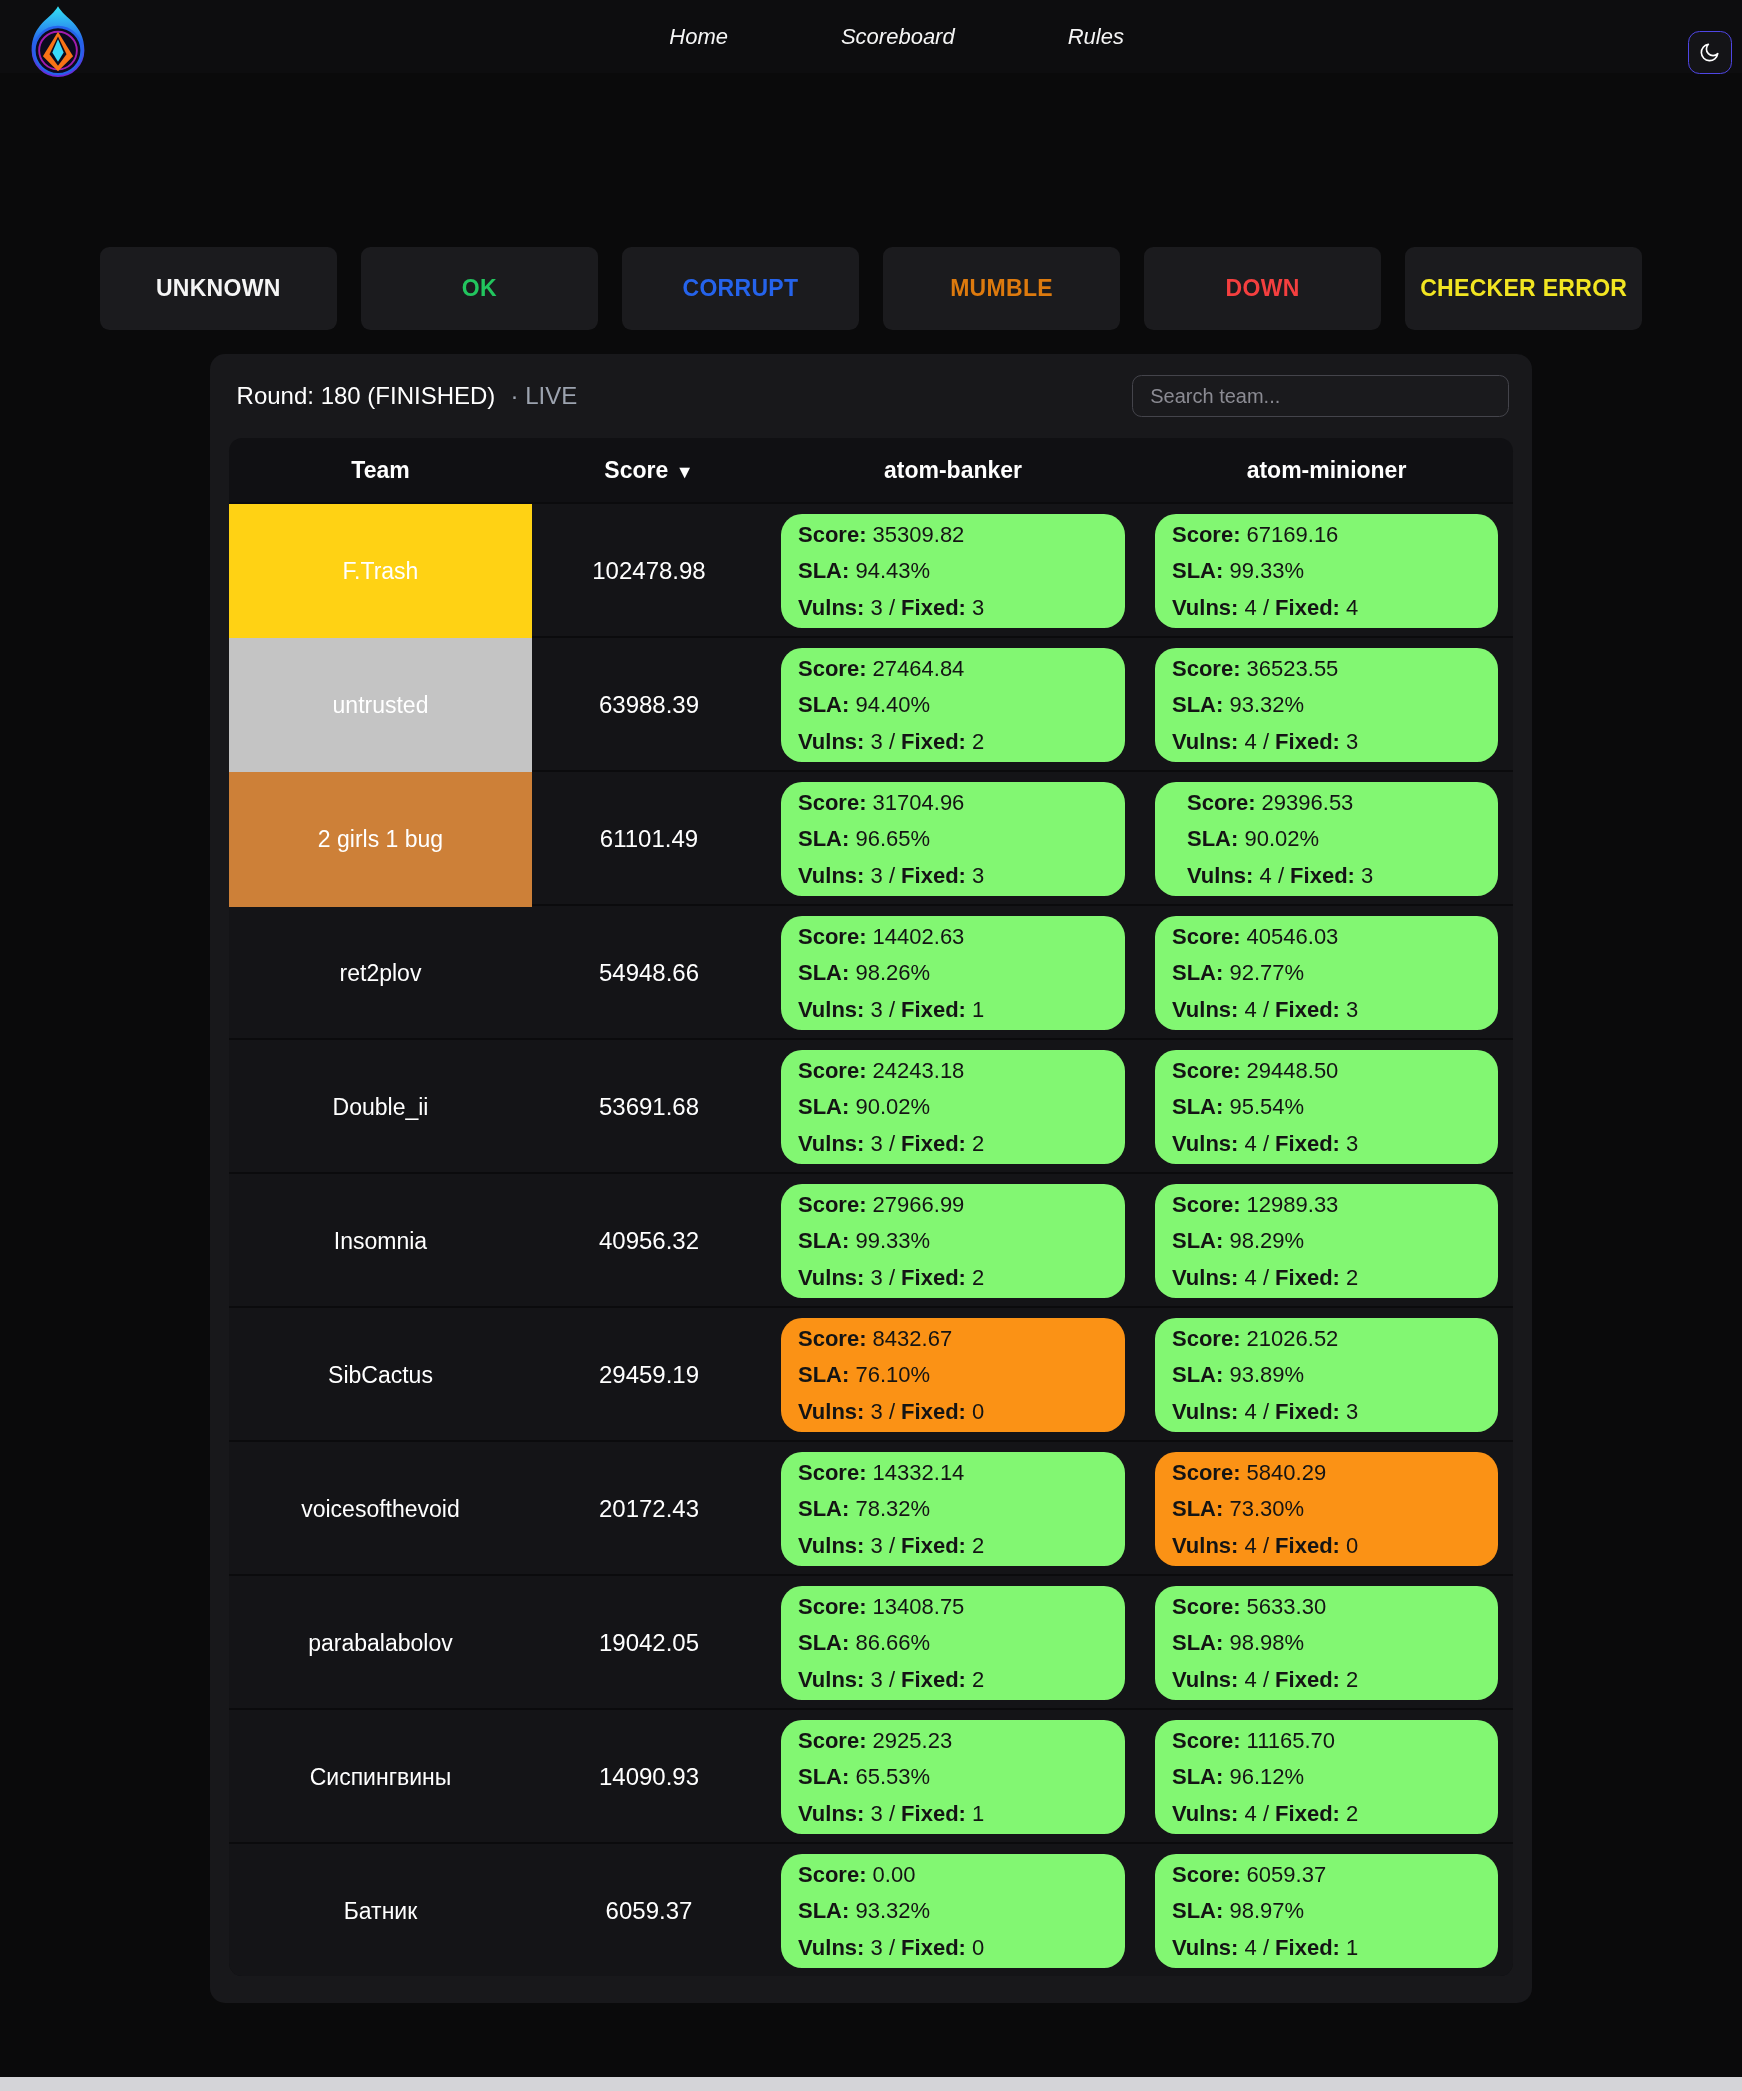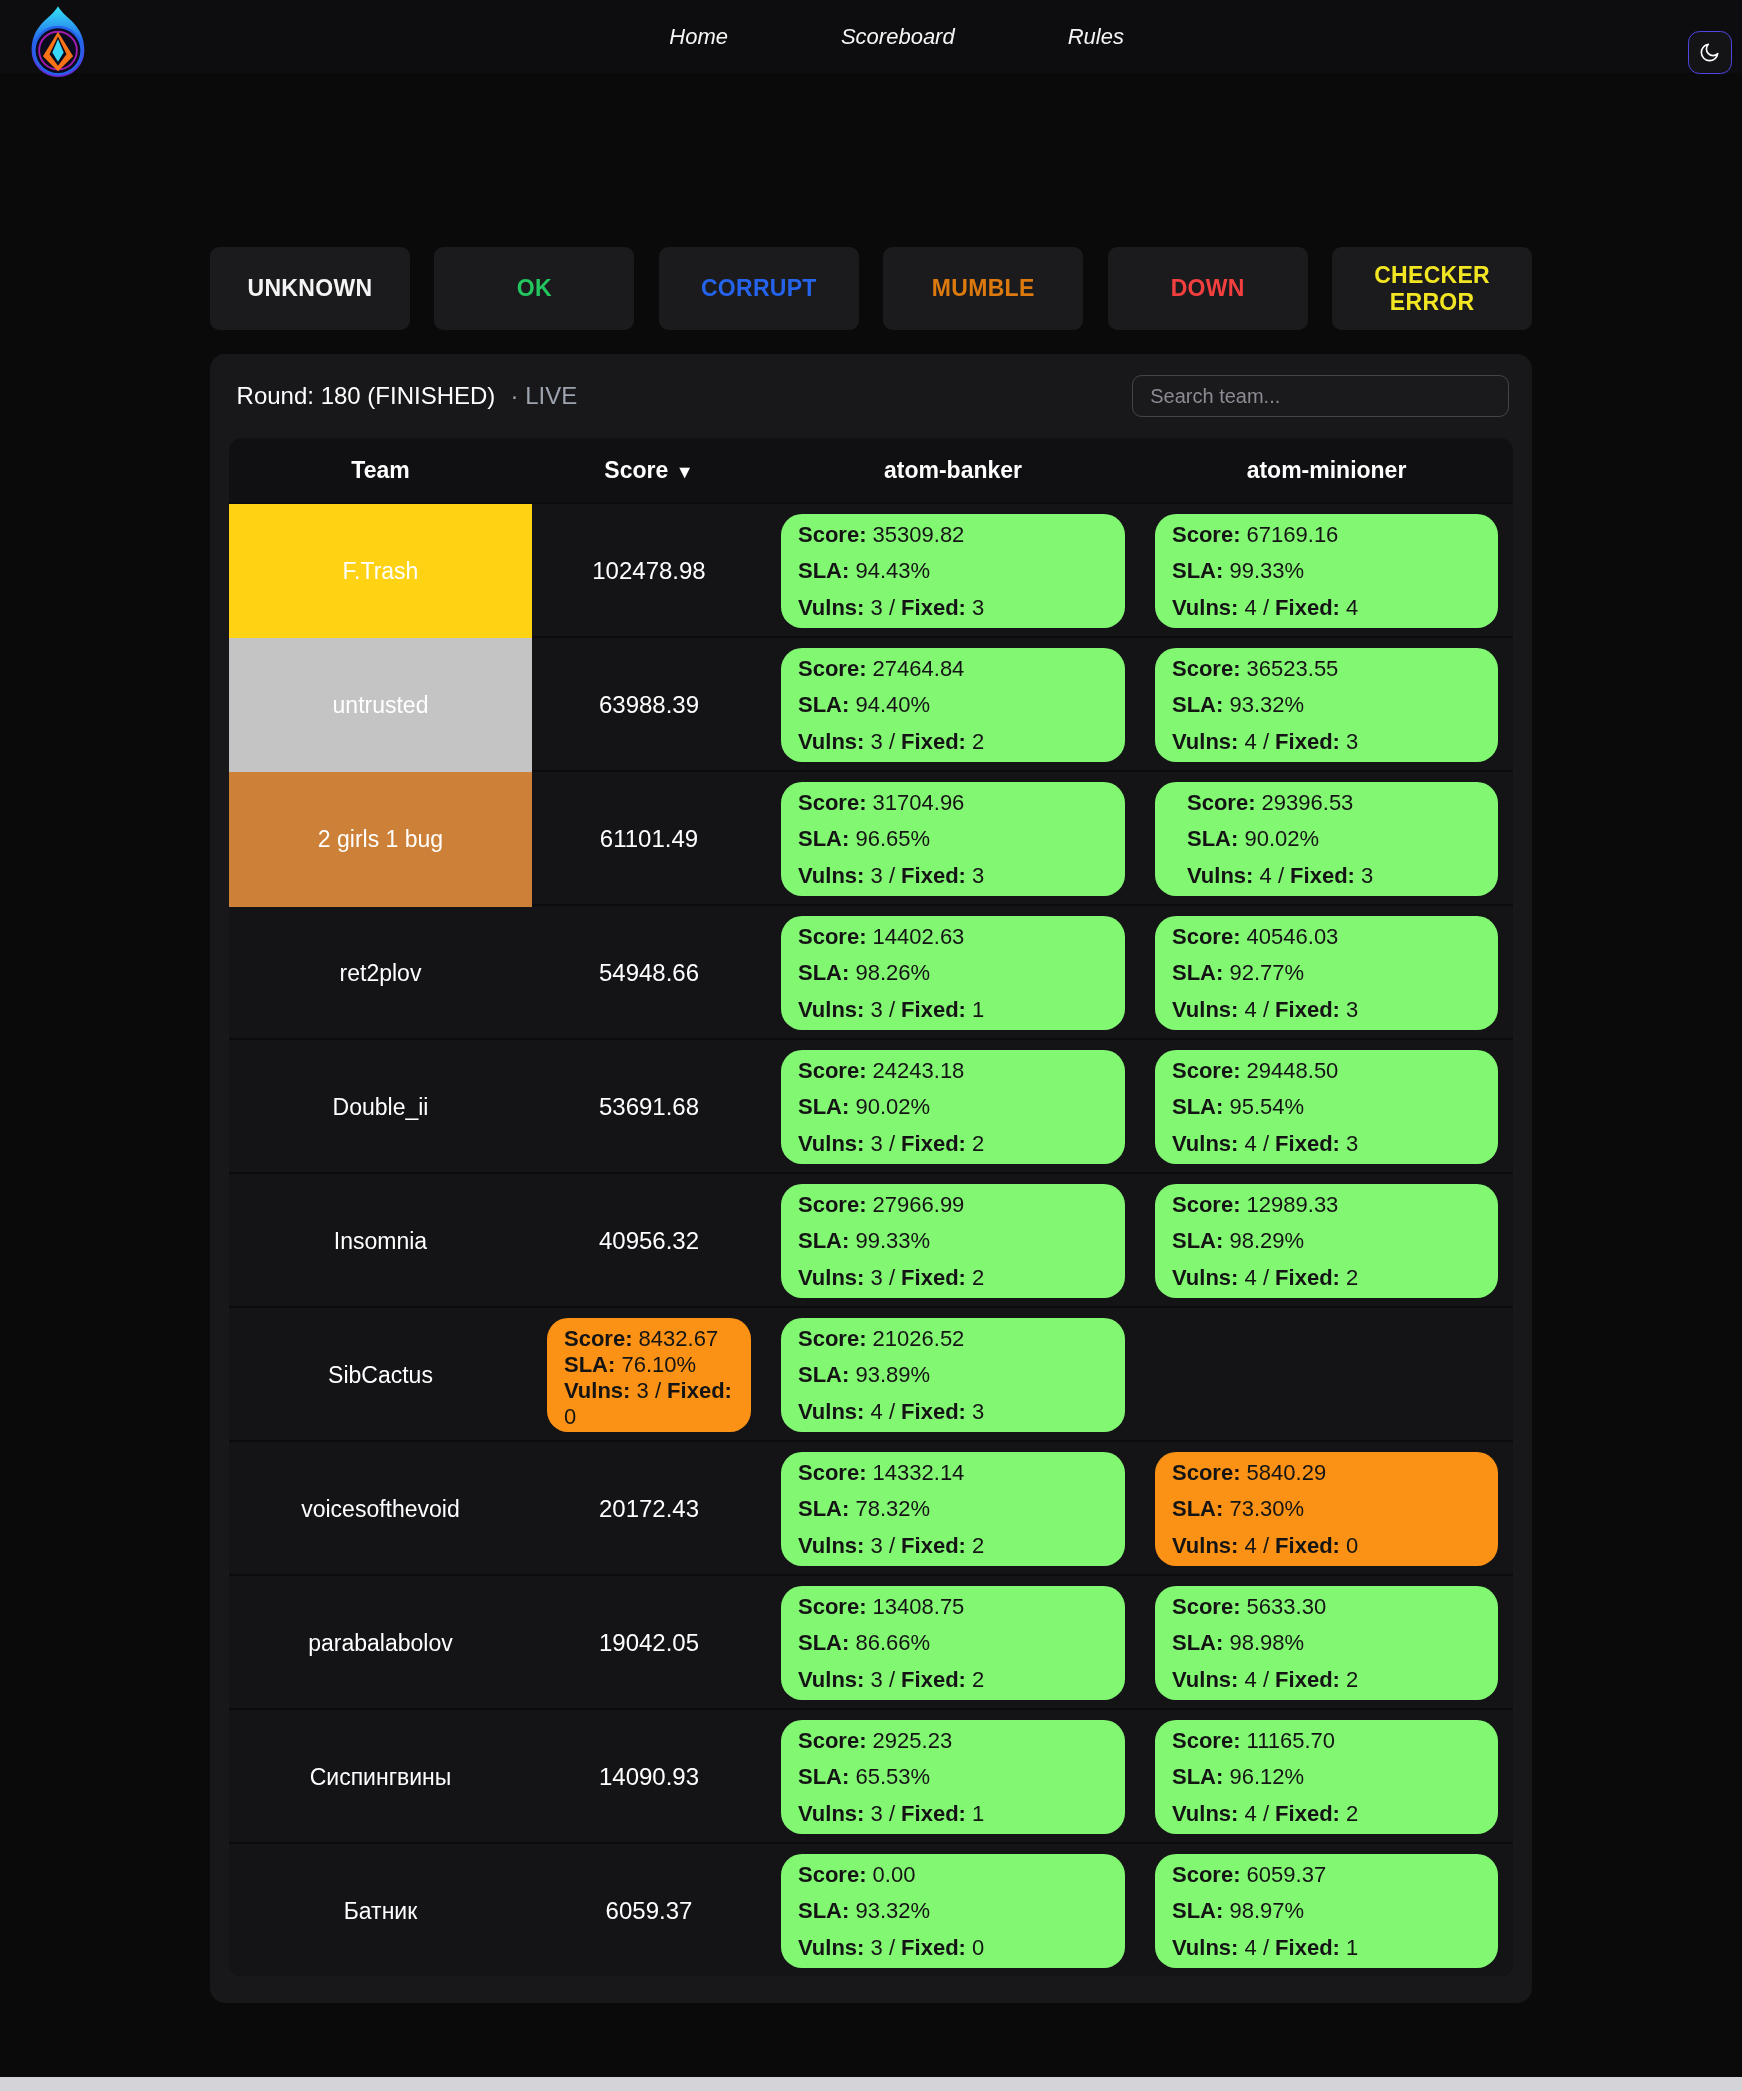--- a/index.html
+++ b/index.html
@@ -18,21 +18,21 @@
   }
   .logo { position:absolute; left:24.6px; top:4.7px; width:66px; height:76px; }
   .nav-links { display:flex; gap:113px; transform:translateX(25.6px); }
   .nav-link { color:#f5f5f5; font-size:22px; font-weight:500; text-decoration:none; cursor:pointer; }
   .theme-toggle {
     position:absolute; right:10.4px; top:31px; width:44px; height:43px;
     background:#141417; border:1.9px solid #4f46e5; border-radius:11.4px;
     display:flex; align-items:center; justify-content:center; cursor:pointer;
   }
   
-  .legend { width:1322px; margin:174px auto 0; display:flex; gap:24.6px; }
+  .legend { width:1542px; margin:174px auto 0; display:flex; gap:24.6px; }
   .legend-btn {
     flex:1; height:83px; background:#1b1b1e; border:none; border-radius:9.5px;
     font-family:inherit; font-weight:700; font-size:23px; letter-spacing:0.3px; cursor:pointer;
   }
   
   .panel {
     width:1322px; margin:24px auto 0; background:#18181b;
     border-radius:15px; padding:21px 19px 26.5px;
   }
   .panel-head { display:flex; justify-content:space-between; align-items:center; padding:0 3.8px 21px 7.6px; }
@@ -246,20 +246,21 @@
               <div class="svc-line"><b>Score:</b><span> 12989.33</span></div>
               <div class="svc-line"><b>SLA:</b><span> 98.29%</span></div>
               <div class="svc-line"><b>Vulns:</b><span> 4 / </span><b>Fixed:</b><span> 2</span></div>
             </div>
           </div>
         </div>
         <div class="row">
           <div class="cell team-cell">
             <span>SibCactus</span>
           </div>
+          <div class="cell score-cell">29459.19</div>
           <div class="svc-cell">
             <div class="svc-box" style="background: rgb(251, 146, 21);">
               <div class="svc-line"><b>Score:</b><span> 8432.67</span></div>
               <div class="svc-line"><b>SLA:</b><span> 76.10%</span></div>
               <div class="svc-line"><b>Vulns:</b><span> 3 / </span><b>Fixed:</b><span> 0</span></div>
             </div>
           </div>
           <div class="svc-cell">
             <div class="svc-box" style="background: rgb(130, 247, 114);">
               <div class="svc-line"><b>Score:</b><span> 21026.52</span></div>

